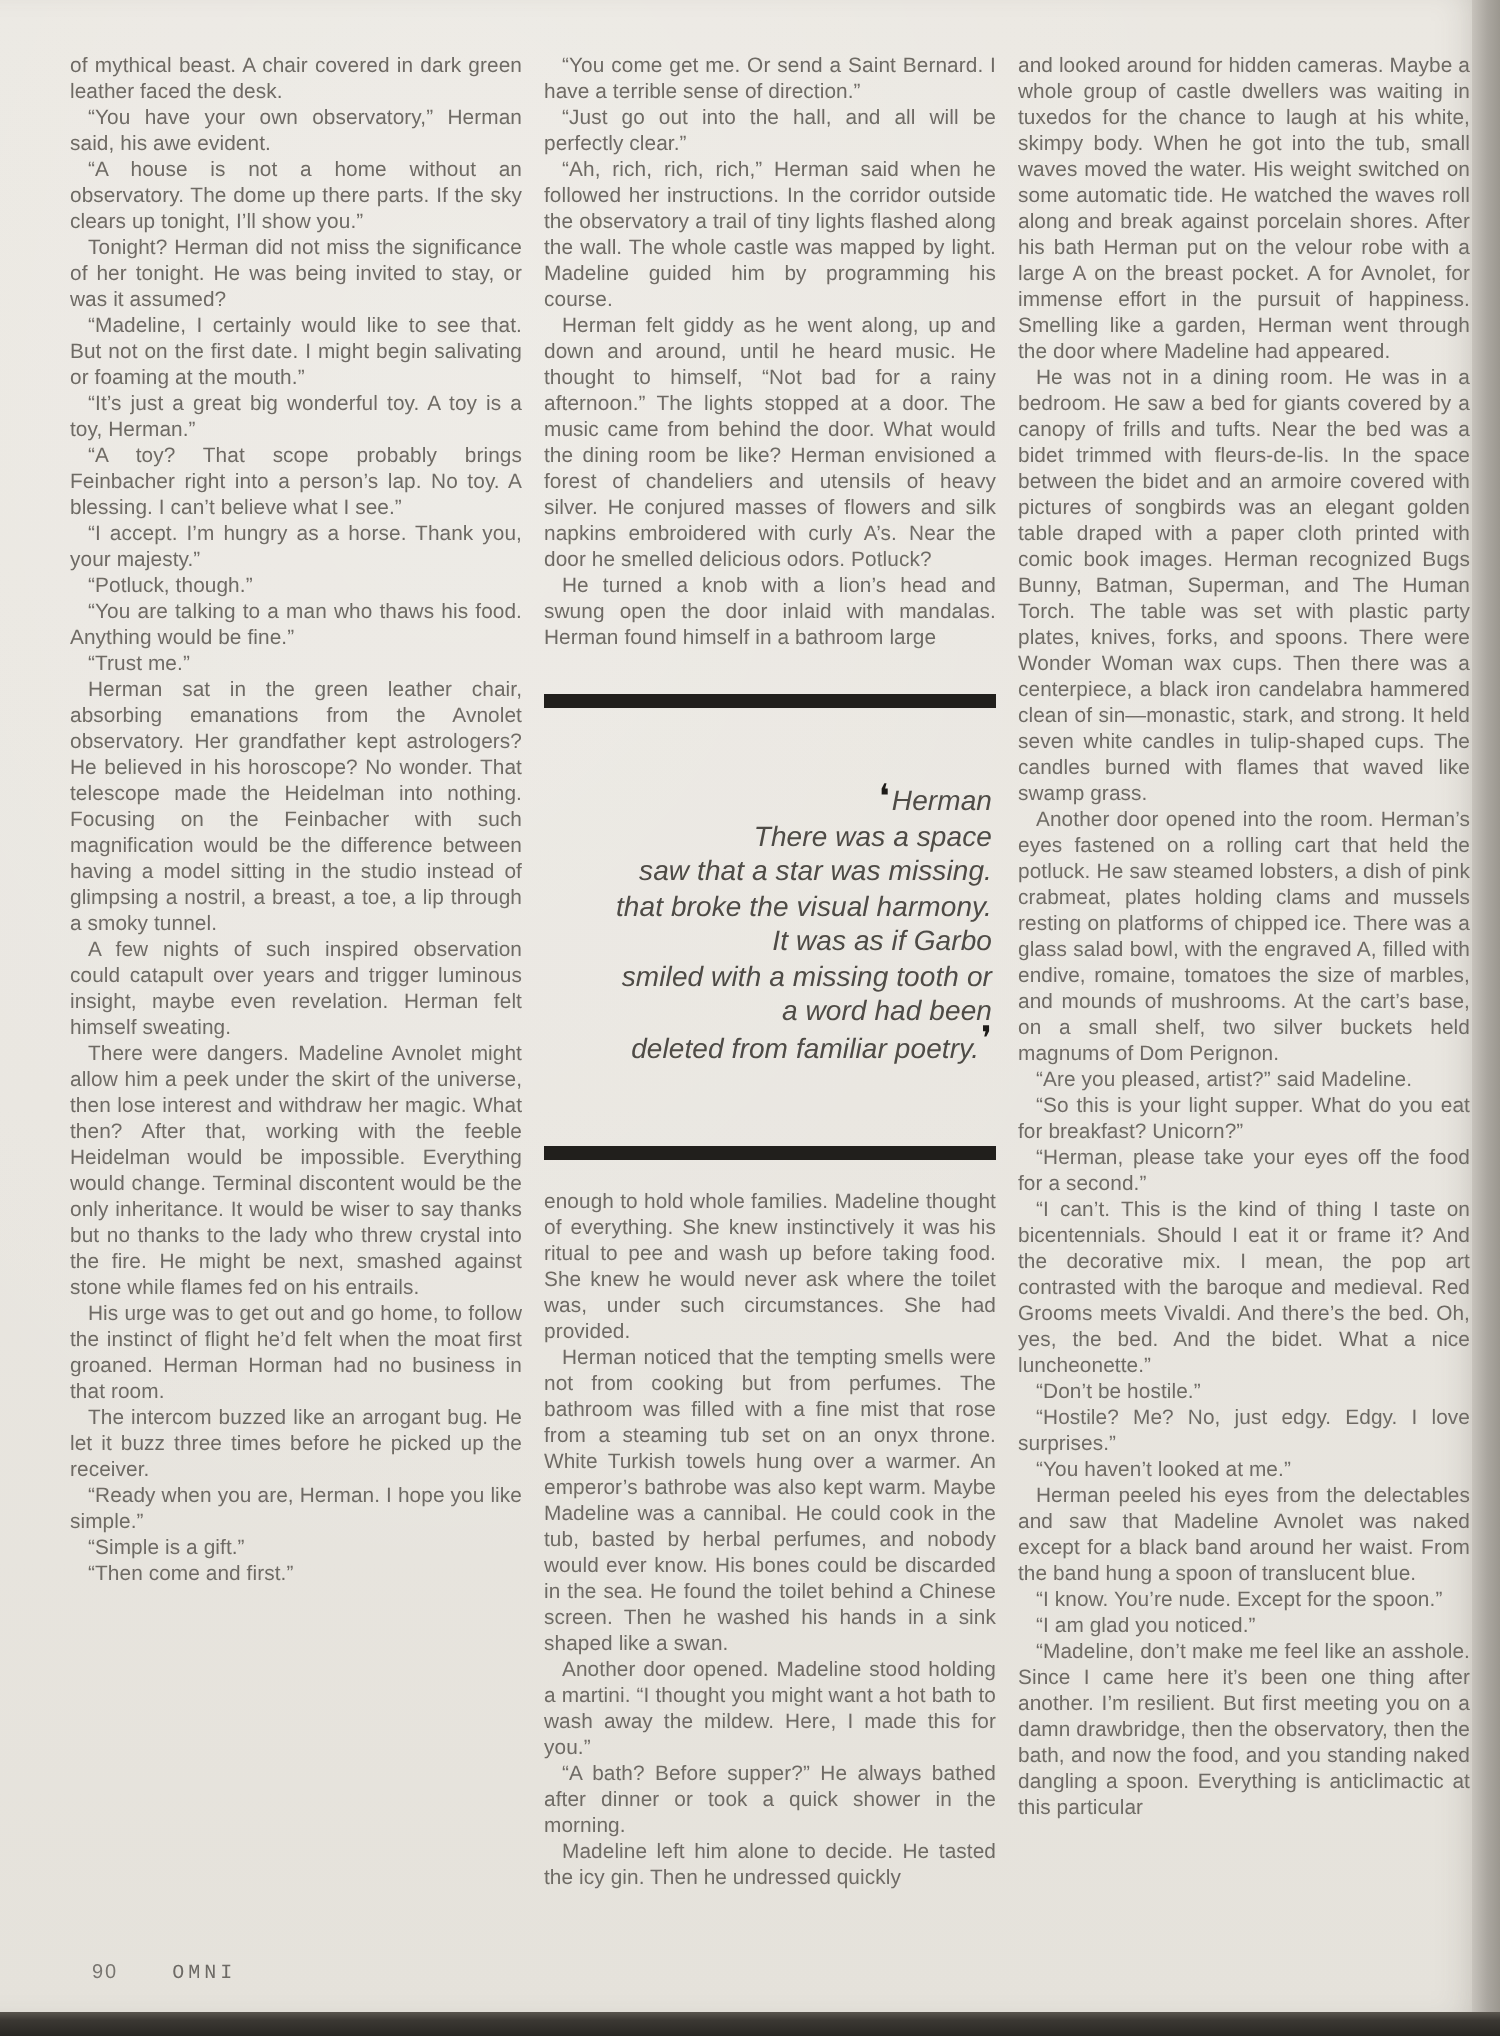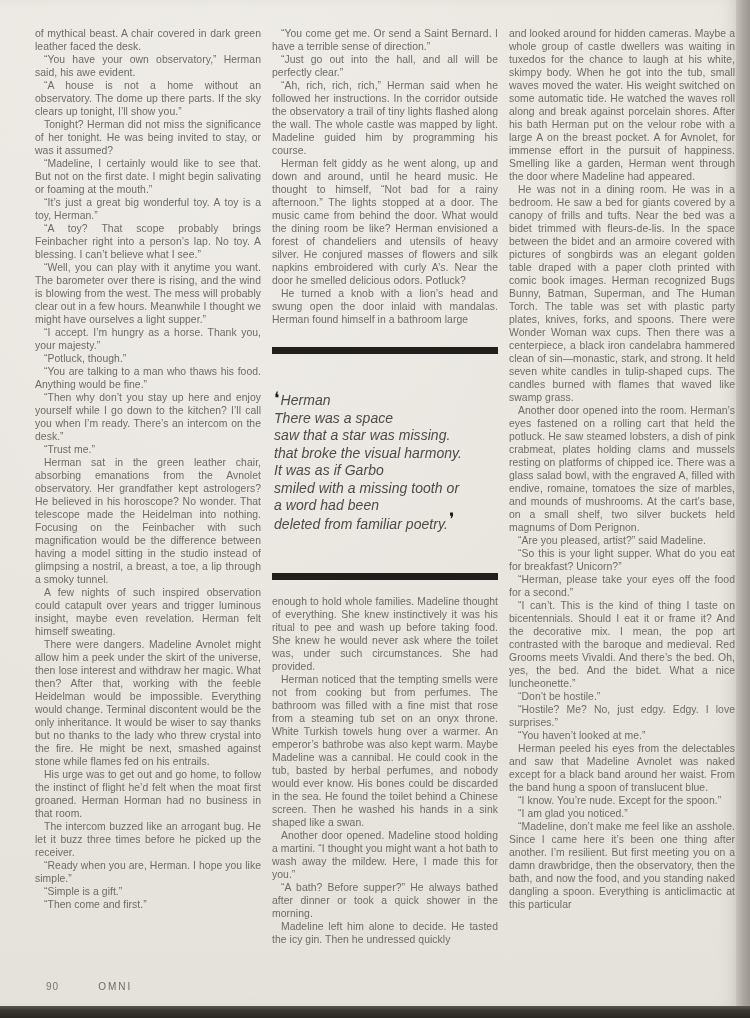--- a/index.html
+++ b/index.html
@@ -43,64 +43,62 @@
     letter-spacing:0.05px;
   }
   .para { text-indent:9px; margin:0; }
   .cont > .para:first-child { text-indent:0; }
 
   
   .pq { margin-top:21px; margin-bottom:15px; }
   .pq-rule { height:7px; background:#211f1c; }
   .pq-body {
     padding:37px 2px 40px 2px;
-    text-align:left;
+    text-align:right;
     font-style:italic;
     font-size:14px;
     line-height:17.5px;
     color:#4e4b46;
   }
   .pq-line { display:block; }
   .pq-mark {
     font-style:normal;
     font-size:17px;
     color:#1e1c19;
     letter-spacing:0;
   }
   .pq-mark-open { margin-right:1px; position:relative; top:-1px; }
   .pq-mark-close { margin-left:1px; position:relative; top:-4px; }
 
   .footer {
     position:absolute; left:46px; top:981px;
     font-size:10px; color:#787570;
   }
   .pgnum { letter-spacing:1px;text-align:center; }
-  .magname { margin-left:39px; letter-spacing:2px; color:#6d6a65; }
+  .magname { margin-left:27px; letter-spacing:2px; color:#6d6a65;font-family:Liberation Mono, monospace; }
 </style>
 </head>
 <body>
 
 <div class="page">
 
   <div class="content">
 
     <div class="col cont">
 
     <p class="para">of mythical beast. A chair covered in dark green leather faced the desk.</p>
         <p class="para">“You have your own observatory,” Herman said, his awe evident.</p>
         <p class="para">“A house is not a home without an observatory. The dome up there parts. If the sky clears up tonight, I’ll show you.”</p>
         <p class="para">Tonight? Herman did not miss the significance of her tonight. He was being invited to stay, or was it assumed?</p>
         <p class="para">“Madeline, I certainly would like to see that. But not on the first date. I might begin salivating or foaming at the mouth.”</p>
         <p class="para">“It’s just a great big wonderful toy. A toy is a toy, Herman.”</p>
         <p class="para">“A toy? That scope probably brings Feinbacher right into a person’s lap. No toy. A blessing. I can’t believe what I see.”</p>
-        <p class="para">“Well, you can play with it anytime you want. The barometer over there is rising, and the wind is blowing from the west. The mess will probably clear out in a few hours. Meanwhile I thought we might have ourselves a light supper.”</p>
         <p class="para">“I accept. I’m hungry as a horse. Thank you, your majesty.”</p>
         <p class="para">“Potluck, though.”</p>
         <p class="para">“You are talking to a man who thaws his food. Anything would be fine.”</p>
-        <p class="para">“Then why don’t you stay up here and enjoy yourself while I go down to the kitchen? I’ll call you when I’m ready. There’s an intercom on the desk.”</p>
         <p class="para">“Trust me.”</p>
         <p class="para">Herman sat in the green leather chair, absorbing emanations from the Avnolet observatory. Her grandfather kept astrologers? He believed in his horoscope? No wonder. That telescope made the Heidelman into nothing. Focusing on the Feinbacher with such magnification would be the difference between having a model sitting in the studio instead of glimpsing a nostril, a breast, a toe, a lip through a smoky tunnel.</p>
         <p class="para">A few nights of such inspired observation could catapult over years and trigger luminous insight, maybe even revelation. Herman felt himself sweating.</p>
         <p class="para">There were dangers. Madeline Avnolet might allow him a peek under the skirt of the universe, then lose interest and withdraw her magic. What then? After that, working with the feeble Heidelman would be impossible. Everything would change. Terminal discontent would be the only inheritance. It would be wiser to say thanks but no thanks to the lady who threw crystal into the fire. He might be next, smashed against stone while flames fed on his entrails.</p>
         <p class="para">His urge was to get out and go home, to follow the instinct of flight he’d felt when the moat first groaned. Herman Horman had no business in that room.</p>
         <p class="para">The intercom buzzed like an arrogant bug. He let it buzz three times before he picked up the receiver.</p>
         <p class="para">“Ready when you are, Herman. I hope you like simple.”</p>
         <p class="para">“Simple is a gift.”</p>
         <p class="para">“Then come and first.”</p>
       </div>

